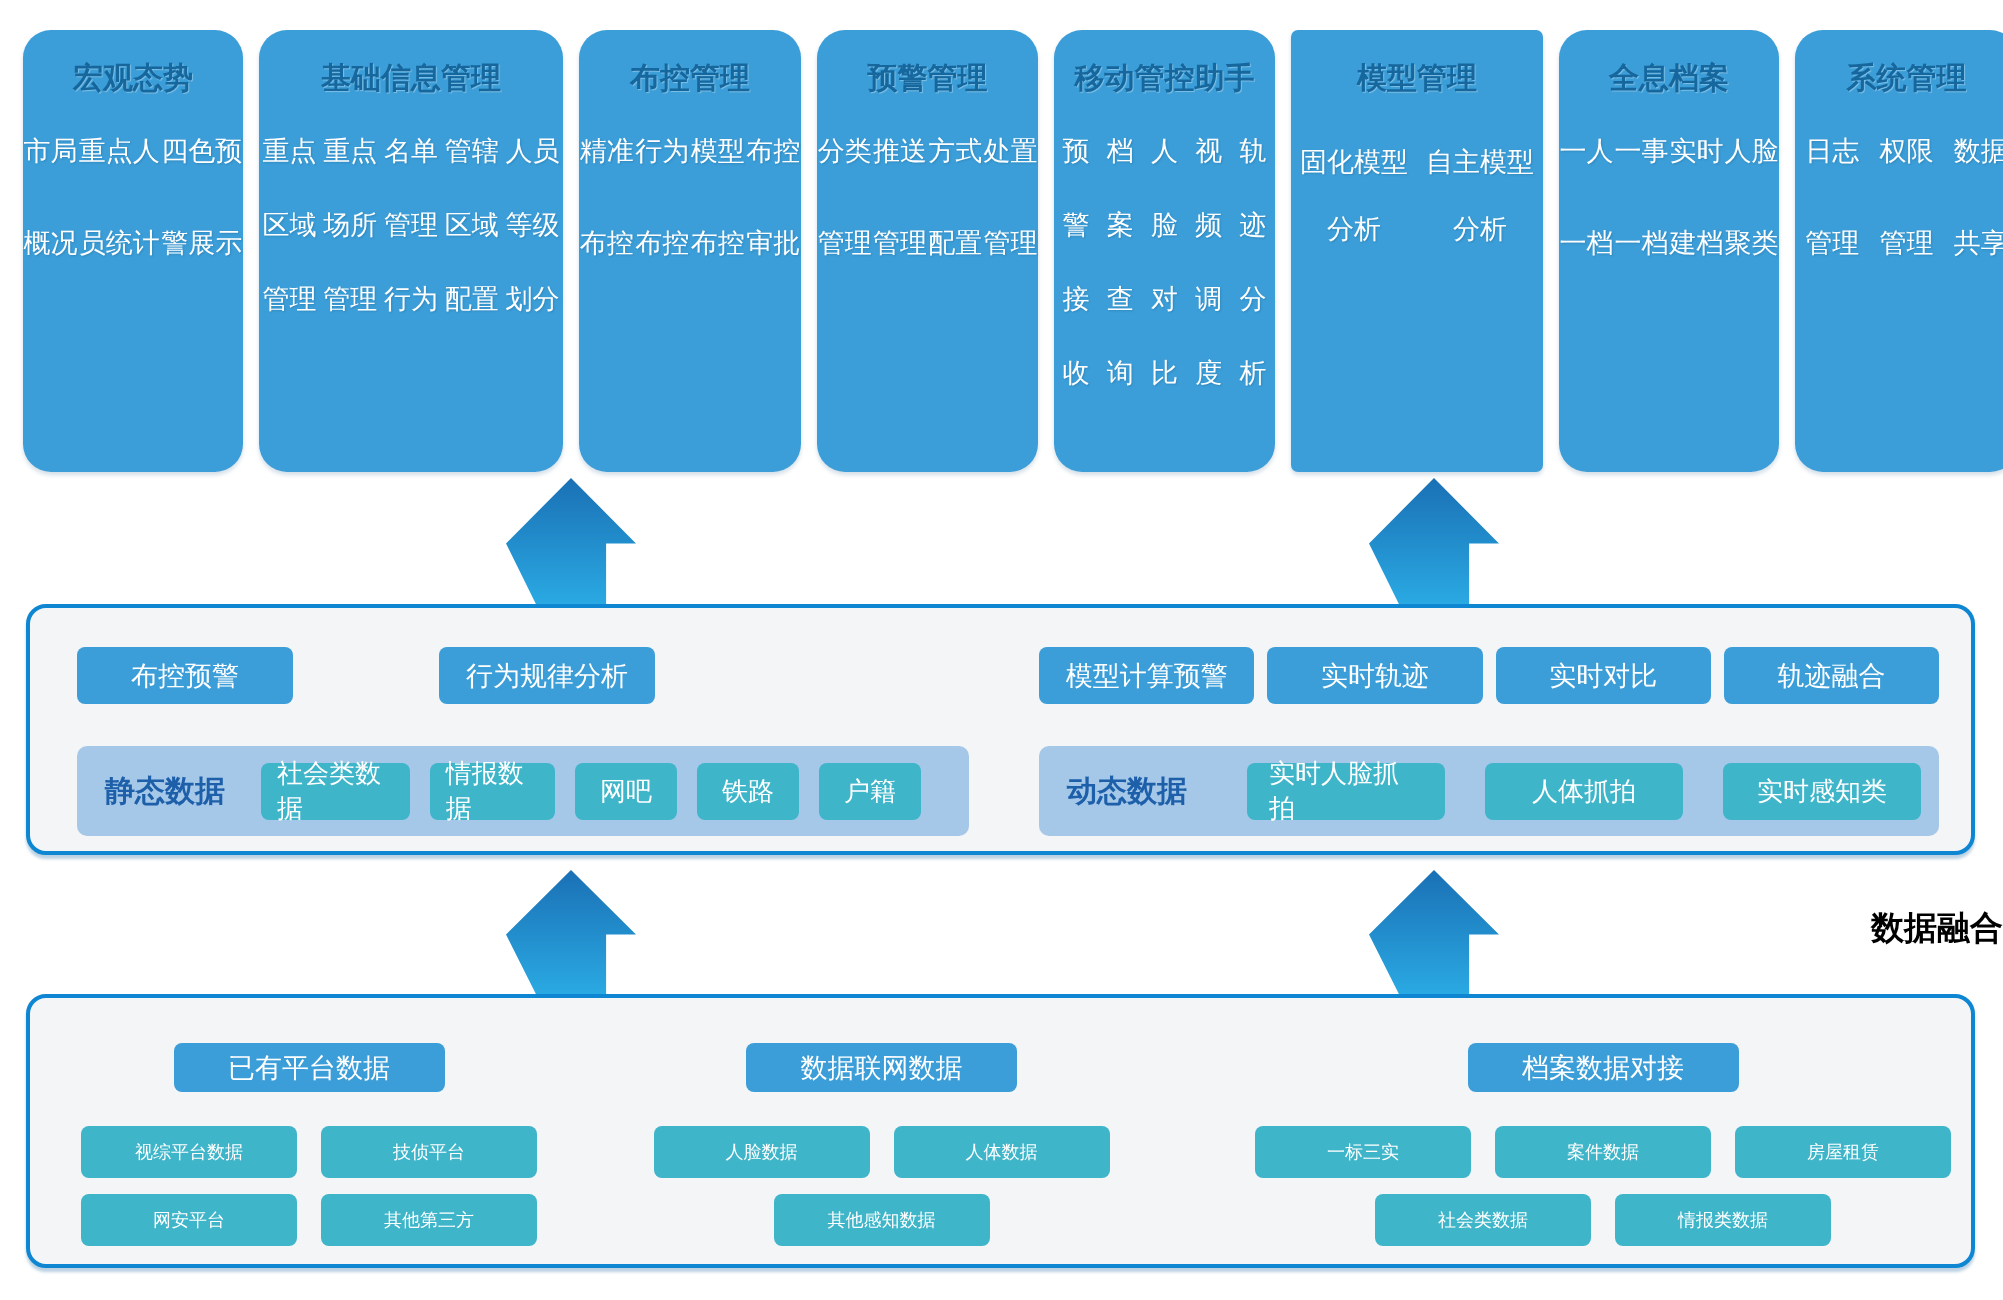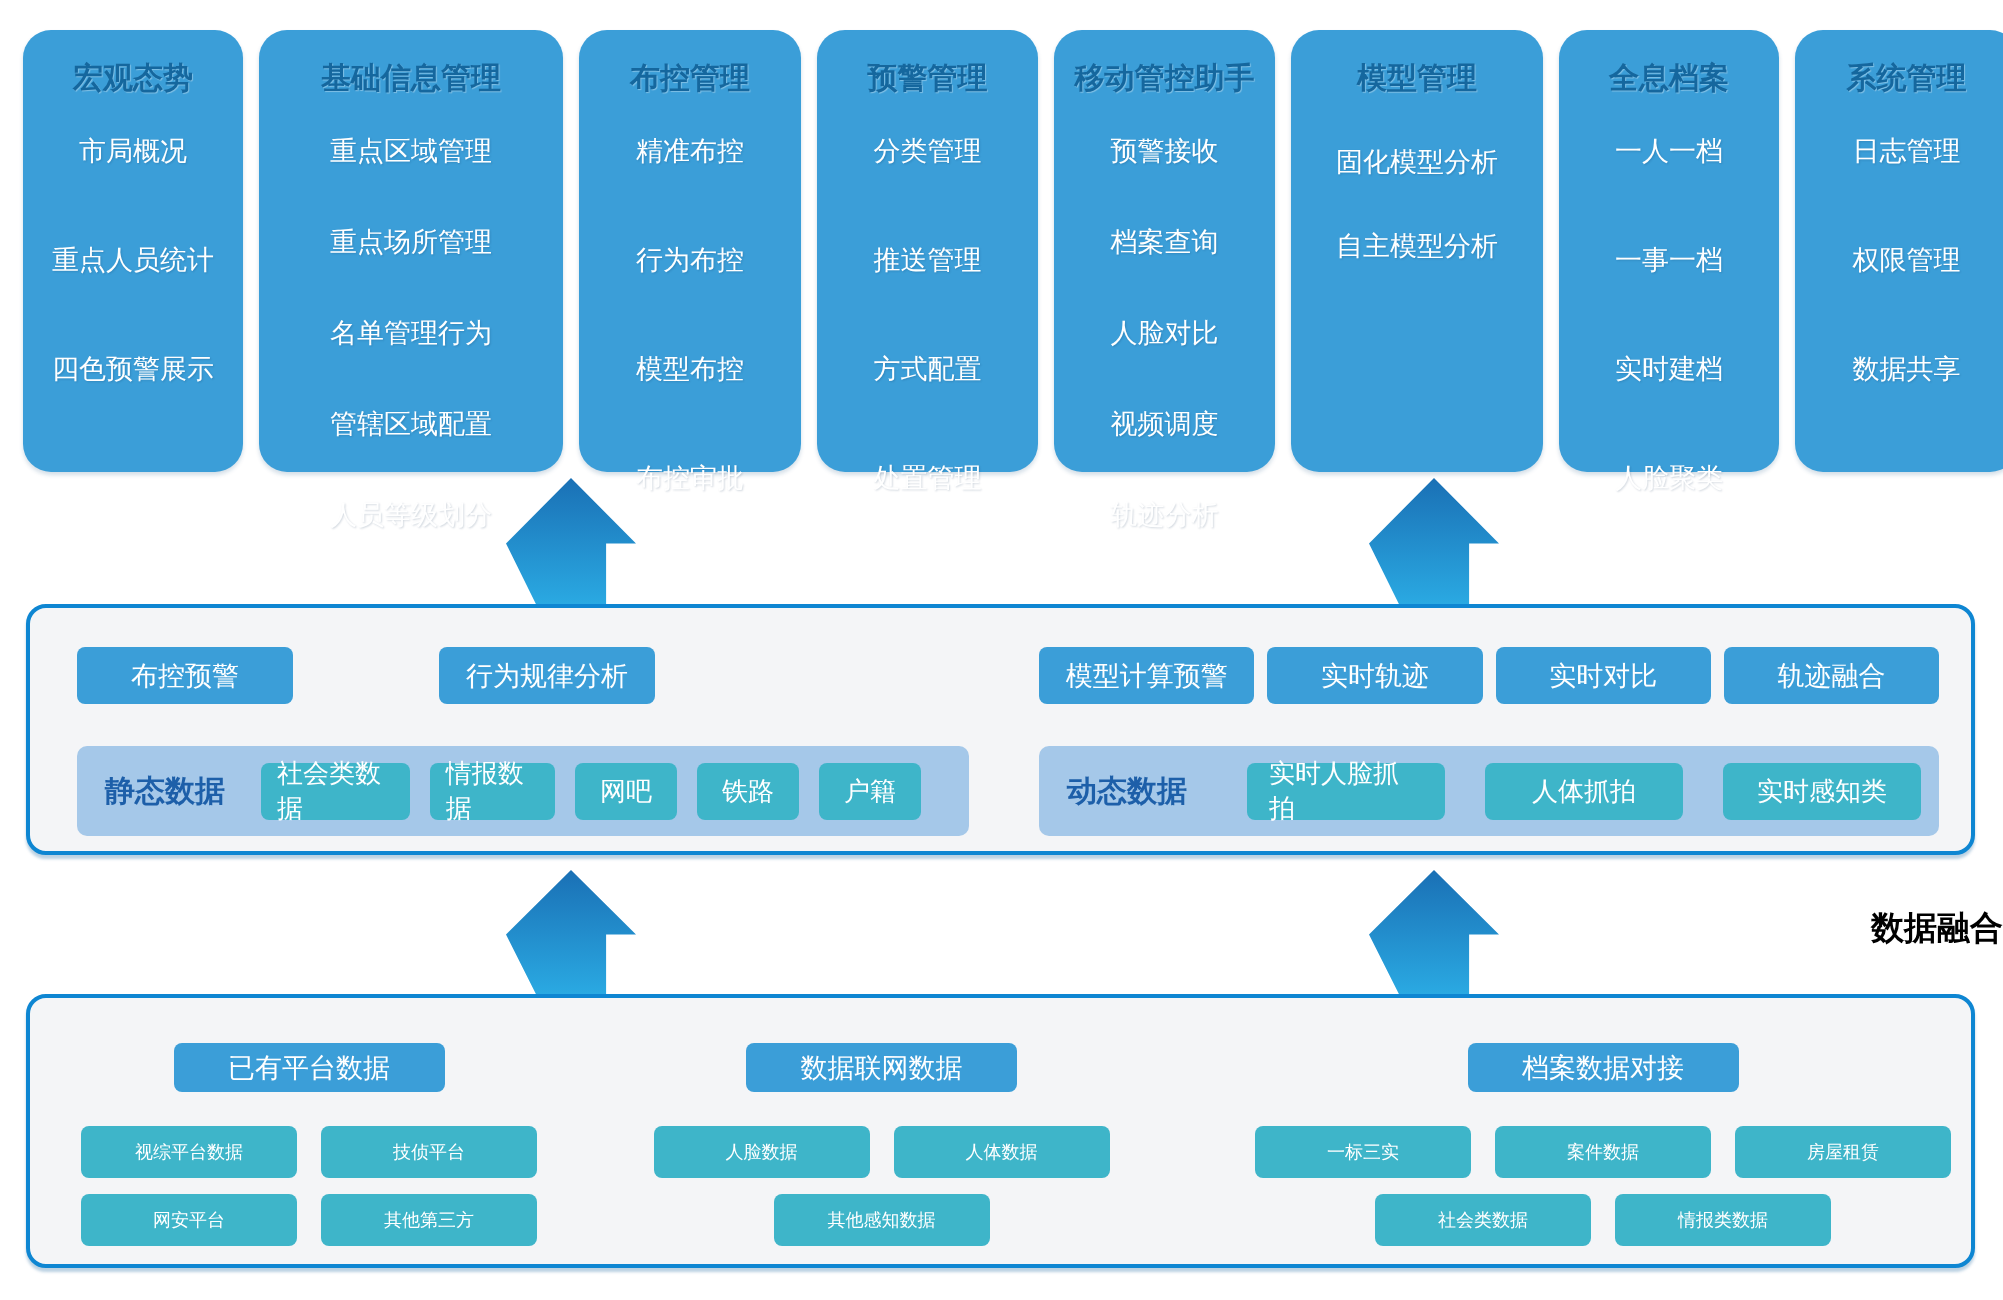--- a/index.html
+++ b/index.html
@@ -7,21 +7,21 @@
   .canvas { position:relative; width:2003px; height:1300px; background:#fff; overflow:hidden;
             font-family:"Liberation Sans","DejaVu Sans",sans-serif; }
 
   
   .top-row { position:absolute; left:23px; top:30px; display:flex; gap:16px; }
   .col { height:442px; background:var(--module_blue); border-radius:28px;
          box-shadow:0 3px 4px rgba(10,70,120,.18); }
   .col-title { margin-top:30px; height:36px; line-height:36px; text-align:center;
                font-size:30px; font-weight:bold; color:var(--title_blue);
                text-shadow:1px 1px 1px rgba(255,255,255,.35); }
-  .col-items { margin-top:9px; display:flex; flex-direction:column;gap:17px; }
+  .col-items { margin-top:9px; display:flex; flex-direction:row; }
   .c5 .col-items { margin-top:18px; }
   .c2 .col-items { margin-top:33px; }
   .col-item { height:92px; line-height:92px; text-align:center; font-size:27px; color:#fff;
               text-shadow:1px 1px 2px rgba(0,40,80,.18); }
   .c5 .col-item { height:74px; line-height:74px; }
   .c2 .col-item { height:67px; line-height:67px; }
 
   
   .arrow { position:absolute; width:130px;
            background:linear-gradient(180deg,var(--arrow_top),var(--arrow_bottom));
@@ -115,21 +115,21 @@
       <div class="col c5" style="width: 221px;">
         <div class="col-title">移动管控助手</div>
         <div class="col-items">
           <div class="col-item">预警接收</div>
           <div class="col-item">档案查询</div>
           <div class="col-item">人脸对比</div>
           <div class="col-item">视频调度</div>
           <div class="col-item">轨迹分析</div>
         </div>
       </div>
-      <div class="col c2" style="width: 252px;">
+      <div class="col c2" style="width: 252px; border-radius: 7px;">
         <div class="col-title">模型管理</div>
         <div class="col-items">
           <div class="col-item">固化模型分析</div>
           <div class="col-item">自主模型分析</div>
         </div>
       </div>
       <div class="col" style="width: 220px;">
         <div class="col-title">全息档案</div>
         <div class="col-items">
           <div class="col-item">一人一档</div>

